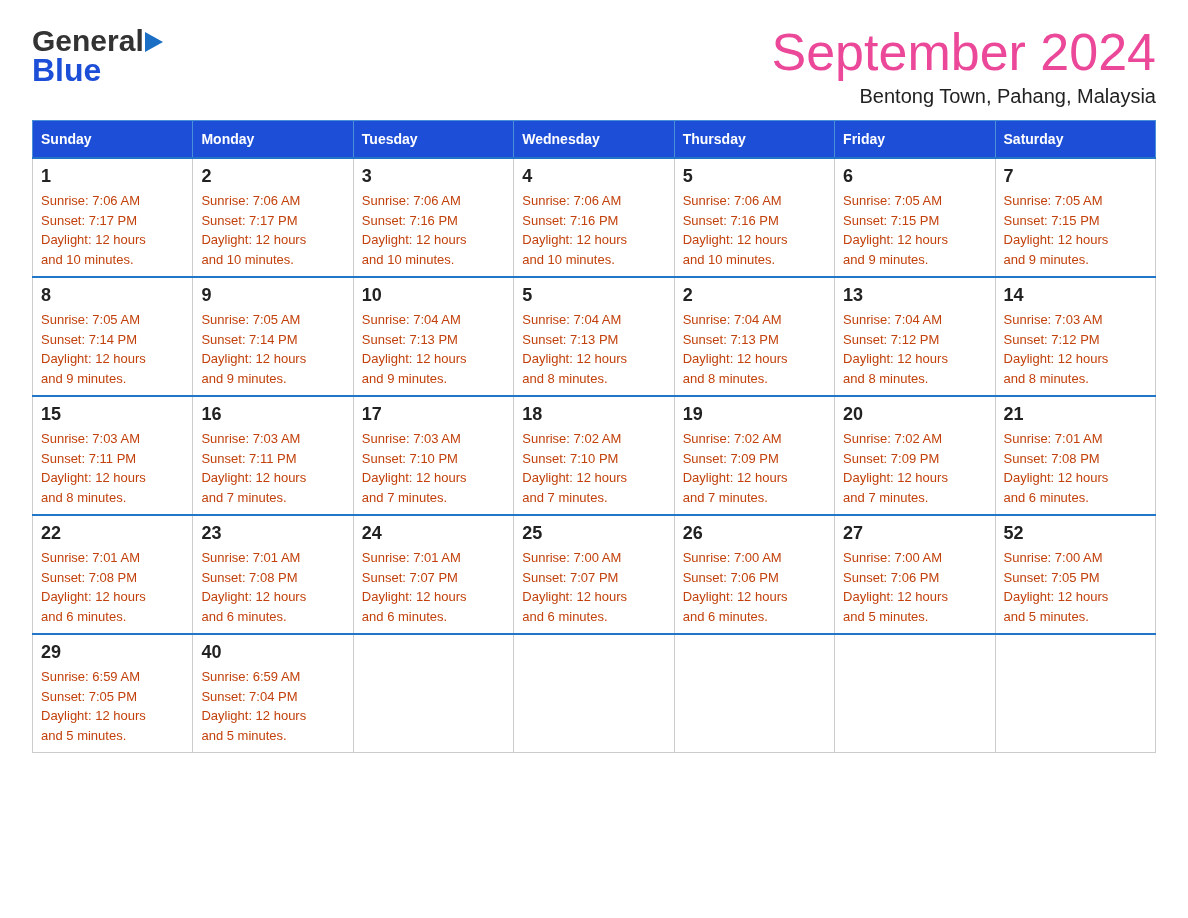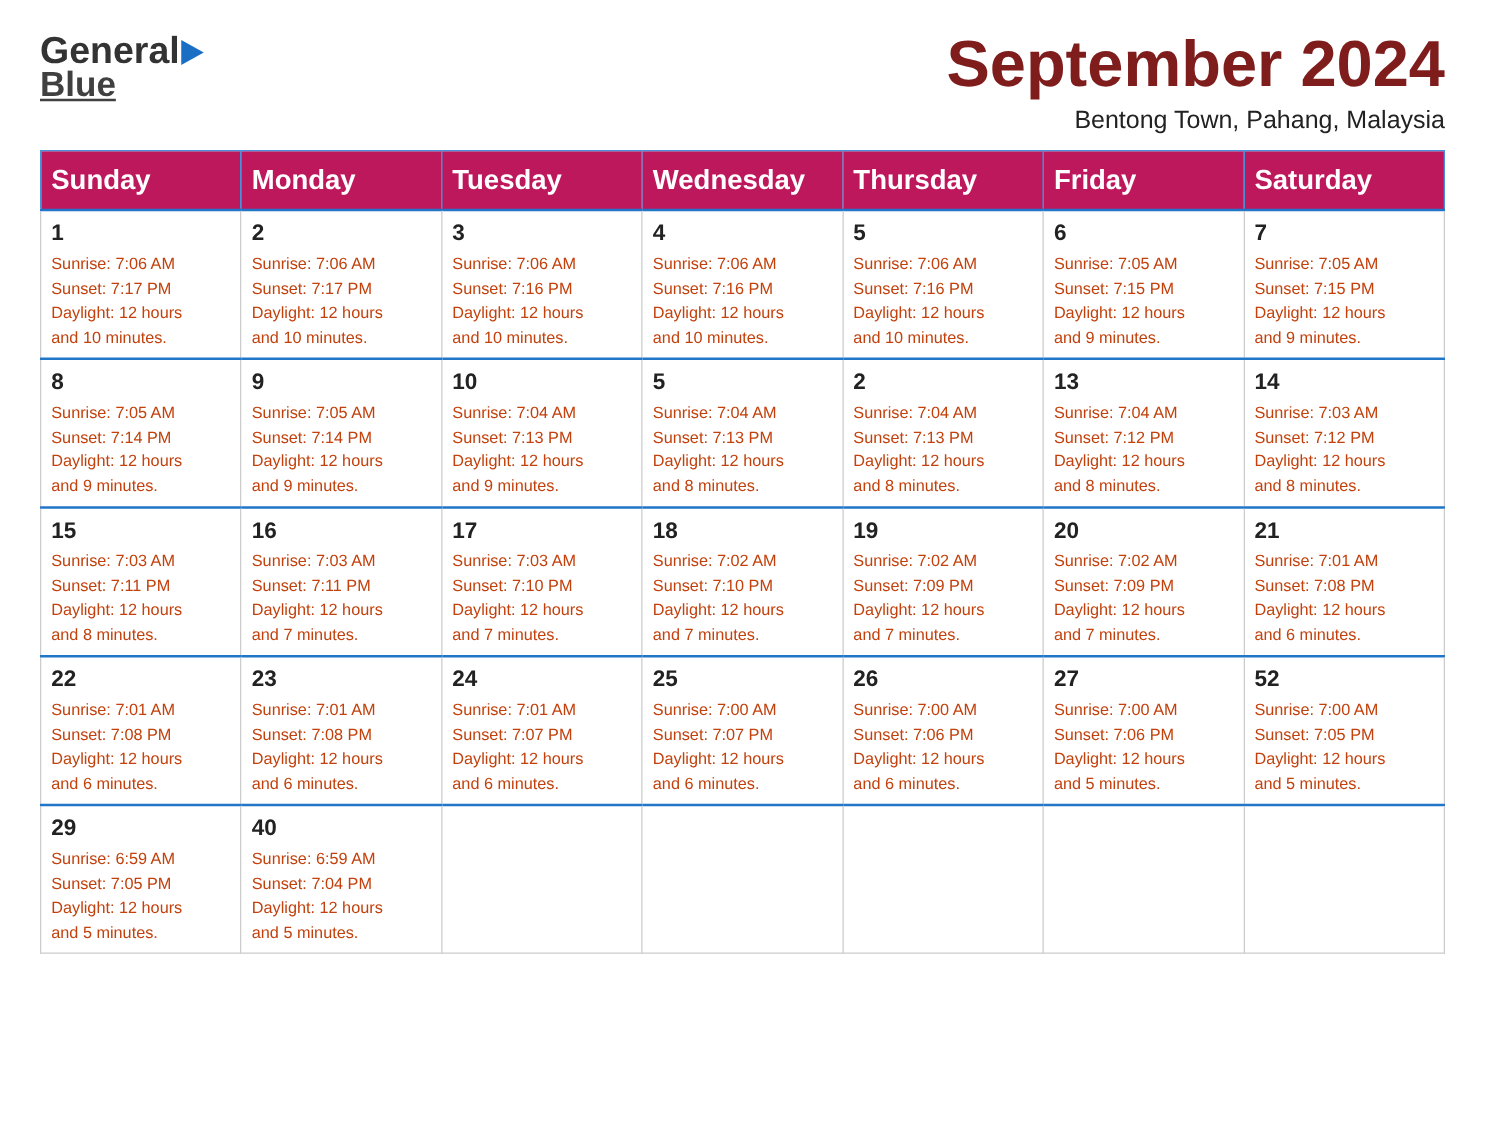--- a/index.html
+++ b/index.html
@@ -14,38 +14,38 @@
       display: flex;
       justify-content: space-between;
       align-items: flex-start;
       margin-bottom: 10px;
     }
     .title-area {
       text-align: right;
     }
     .main-title {
       font-size: 52px;
-      font-weight: bold;
-      color: #7f1d1d;
+      font-weight: normal;
+      color: #ec4899;
       line-height: 1.1;
     }
     .subtitle {
       font-size: 20px;
       color: #222;
       margin-top: 4px;
     }
     .calendar {
       width: 100%;
       border-collapse: collapse;
       margin-top: 12px;
     }
     .calendar th {
-      background: #be185d;
+      background: #1d4ed8;
       color: #fff;
-      font-size: 22px;
+      font-size: 14px;
       font-weight: bold;
       padding: 10px 8px;
       text-align: left;
       border: 1px solid #4a90d9;
     }
     .calendar td {
       vertical-align: top;
       border: 1px solid #ccc;
       padding: 7px 8px;
       font-size: 13px;
@@ -100,25 +100,24 @@
       height: 0;
       border-top: 10px solid transparent;
       border-bottom: 10px solid transparent;
       border-left: 18px solid #1a6fc4;
       margin: 0 1px;
       vertical-align: middle;
       position: relative;
       top: 1px;
     }
     .logo-line2 {
-      color: #404040;
-      font-size: 28px;
+      color: #1d4ed8;
+      font-size: 32px;
       font-weight: bold;
       margin-top: -6px;
-      text-decoration: underline;
     }
   </style>
 </head>
 <body>
 
 <div class="header-row">
   <div class="logo-wrapper">
     <div class="logo-line1">
       <span class="logo-general">General</span>
         <span class="logo-arrow"></span>

